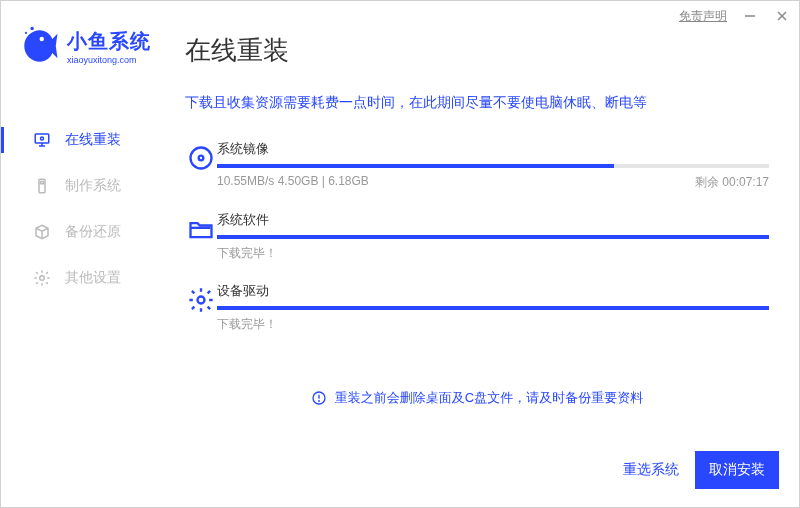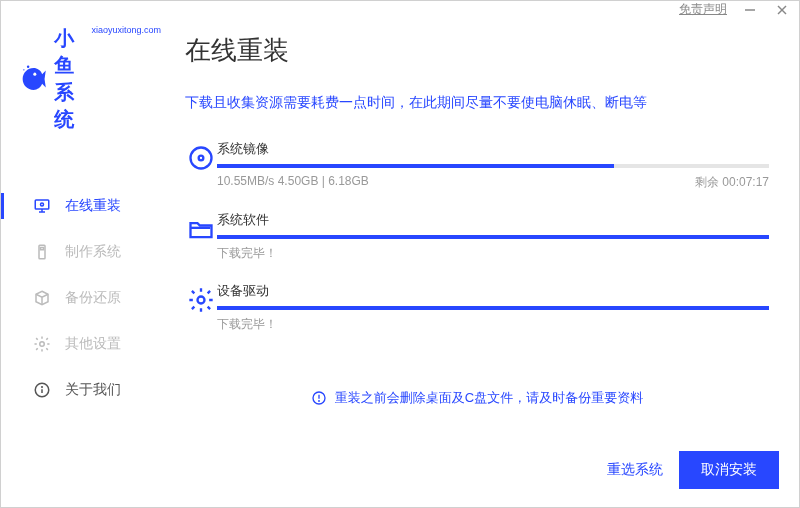--- a/index.html
+++ b/index.html
@@ -1,25 +1,25 @@
 <!DOCTYPE html>
 <html><head>
 <meta charset="utf-8">
 <style>
 * { margin: 0; padding: 0; box-sizing: border-box; font-family: "Microsoft YaHei", Arial, sans-serif; }
 body { background: #f0f0f0; width: 800px; height: 508px; overflow: hidden; }
 .window { width: 800px; height: 508px; background: #fff; border: 1px solid #d0d0d0; display: flex; flex-direction: column; }
-.titlebar { height: 30px; display: flex; justify-content: flex-end; align-items: flex-start; padding-right: 8px; gap: 14px; }
+.titlebar { height: 30px; display: flex; justify-content: flex-end; align-items: center; padding-right: 8px; gap: 14px; }
 .titlebar .disclaimer { color: #888; font-size: 12px; text-decoration: underline; cursor: pointer; }
 .titlebar .win-btn { width: 18px; height: 18px; display: flex; align-items: center; justify-content: center; color: #888; cursor: pointer; }
 .content { flex: 1; display: flex; }
 .sidebar { width: 160px; display: flex; flex-direction: column; padding-top: 0; }
 .logo-area { padding: 0 0 20px 18px; display: flex; align-items: center; gap: 6px; margin-top: -6px; }
 .logo-svg { width: 42px; height: 42px; }
-.logo-text { display: flex; flex-direction: row; }
+.logo-text { display: flex; flex-direction: column; }
 .logo-title { color: #2847ff; font-size: 20px; font-weight: bold; letter-spacing: 1px; }
 .logo-sub { color: #2847ff; font-size: 9px; }
 .nav { display: flex; flex-direction: column; gap: 0; margin-top: 30px; }
 .nav-item { display: flex; align-items: center; gap: 14px; padding: 14px 0 14px 32px; font-size: 14px; color: #bbb; cursor: pointer; position: relative; }
 .nav-item.active { color: #2847ff; }
 .nav-item.active::before { content: ""; position: absolute; left: 0; top: 10px; bottom: 10px; width: 3px; background: #2847ff; }
 .nav-item.dark { color: #555; }
 .nav-icon { width: 18px; height: 18px; display: flex; align-items: center; justify-content: center; }
 .main { flex: 1; padding: 0 30px 0 24px; display: flex; flex-direction: column; }
 .page-title { font-size: 26px; color: #333; font-weight: 400; margin-top: 2px; margin-bottom: 26px; }
@@ -27,21 +27,21 @@
 .progress-row { display: flex; gap: 0; margin-bottom: 20px; }
 .progress-icon { width: 32px; height: 32px; flex-shrink: 0; display: flex; align-items: center; justify-content: center; color: #2847ff; margin-top: 2px; }
 .progress-body { flex: 1; }
 .progress-label { font-size: 13px; color: #333; margin-bottom: 6px; }
 .progress-bar { height: 4px; background: #e5e5e5; width: 100%; position: relative; margin-bottom: 6px; }
 .progress-fill { position: absolute; left: 0; top: 0; bottom: 0; background: #2847ff; }
 .progress-meta { display: flex; justify-content: space-between; font-size: 12px; color: #999; }
 .warning-row { display: flex; align-items: center; gap: 8px; color: #2847ff; font-size: 13px; margin-top: 36px; justify-content: center; }
 .footer { display: flex; justify-content: flex-end; align-items: center; gap: 16px; padding: 0 20px 18px 0; }
 .btn-link { color: #2847ff; font-size: 14px; cursor: pointer; background: none; border: none; }
-.btn-primary { background: #2847ff; color: #fff; border: none; padding: 10px 22px; font-size: 14px; cursor: pointer; }
+.btn-primary { background: #2847ff; color: #fff; border: none; padding: 10px 14px; font-size: 14px; cursor: pointer; }
 </style>
 </head>
 <body>
 <div class="window">
 
   <div class="titlebar">
     <span class="disclaimer">免责声明</span>
     <span class="win-btn">
       <svg width="12" height="12" viewBox="0 0 12 12">
           <line x1="1" y1="6" x2="11" y2="6" stroke="#888" stroke-width="1.5"></line>
@@ -102,30 +102,20 @@
           <span>备份还原</span>
         </div>
         <div class="nav-item">
           <span class="nav-icon">
             <svg width="18" height="18" viewBox="0 0 24 24" fill="none" stroke="#bbb" stroke-width="2">
                 <circle cx="12" cy="12" r="3"></circle>
                 <path d="M12 2v3M12 19v3M4.2 4.2l2.1 2.1M17.7 17.7l2.1 2.1M2 12h3M19 12h3M4.2 19.8l2.1-2.1M17.7 6.3l2.1-2.1"></path>
               </svg>
           </span>
           <span>其他设置</span>
-        </div>
-        <div class="nav-item dark">
-          <span class="nav-icon">
-            <svg width="18" height="18" viewBox="0 0 24 24" fill="none" stroke="#555" stroke-width="2">
-                <circle cx="12" cy="12" r="9"></circle>
-                <line x1="12" y1="11" x2="12" y2="16"></line>
-                <circle cx="12" cy="8" r="0.5" fill="#555"></circle>
-              </svg>
-          </span>
-          <span>关于我们</span>
         </div>
       </div>
     </div>
 
     <div class="main">
       <h1 class="page-title">在线重装</h1>
       <div class="tip-line">下载且收集资源需要耗费一点时间，在此期间尽量不要使电脑休眠、断电等</div>
 
       <div class="progress-row">
         <div class="progress-icon">

